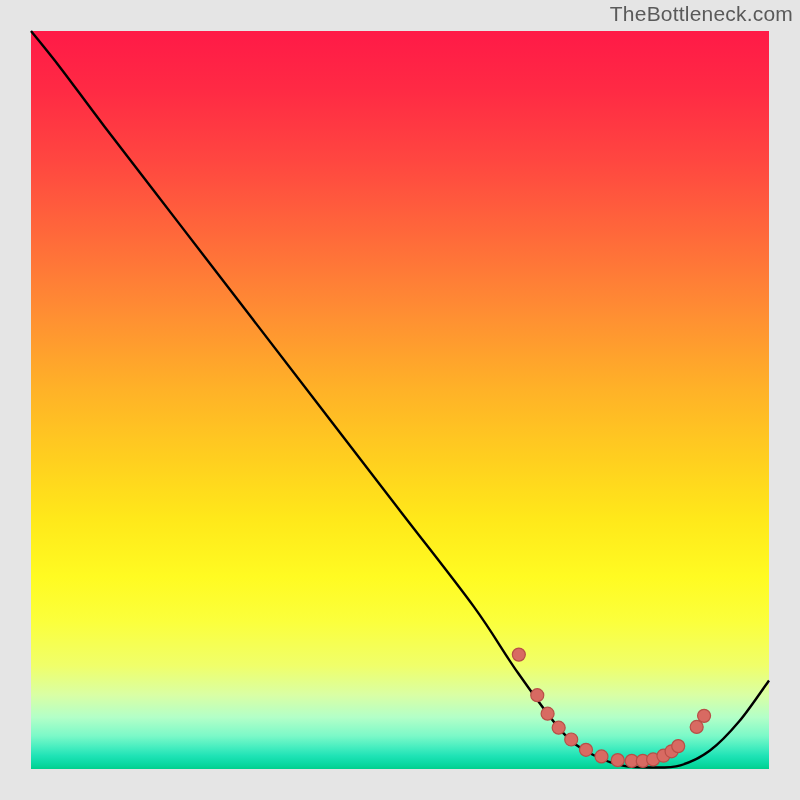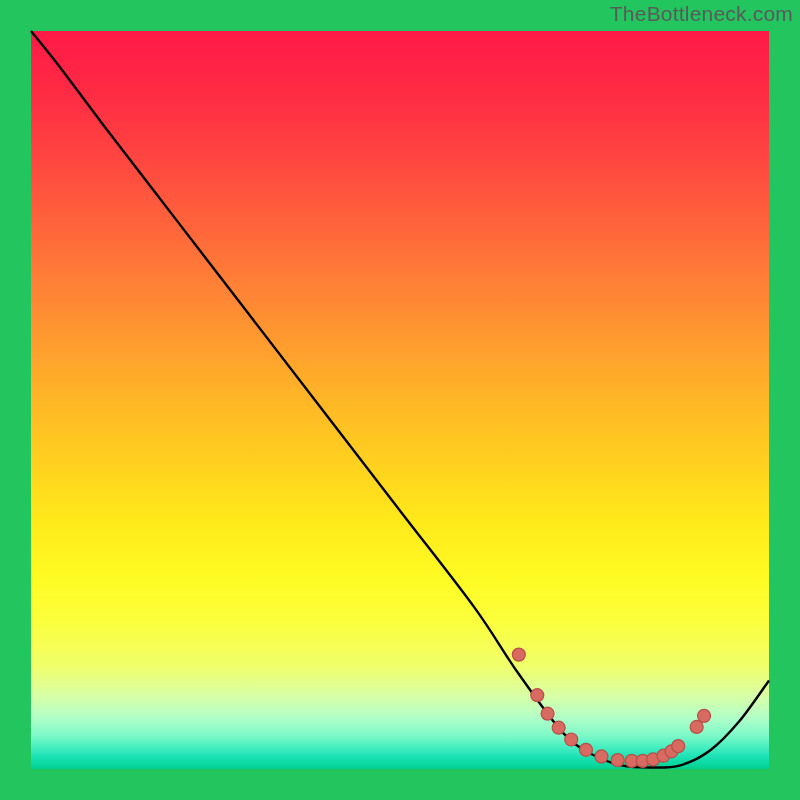--- a/index.html
+++ b/index.html
@@ -7,21 +7,21 @@
     width: 800px;
     height: 800px;
     background: #000;
     overflow: hidden;
     font-family: Arial, Helvetica, sans-serif;
   }
   .stage {
     position: relative;
     width: 800px;
     height: 800px;
-    background: #22c55e;
+    background: #e5e5e5;
   }
   .plot-area {
     position: absolute;
     left: 31px;
     top: 31px;
     width: 738px;
     height: 738px;
     background: linear-gradient(to bottom,
       #ff1a47 0%,
       #ff2a44 8%,

